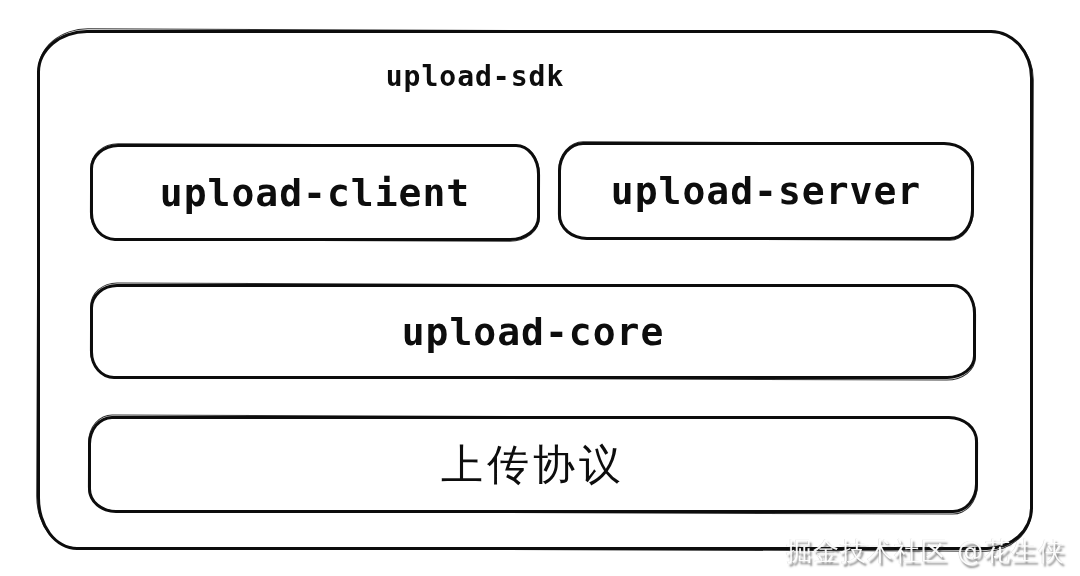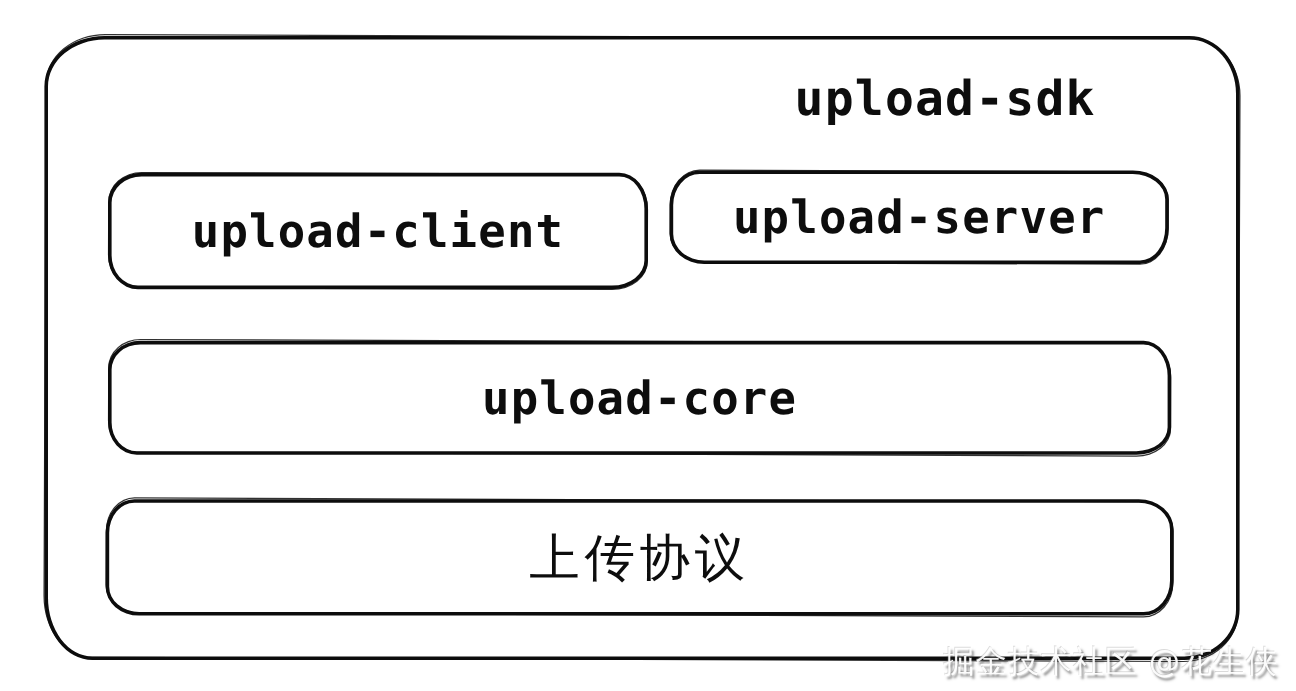--- a/index.html
+++ b/index.html
@@ -29,22 +29,22 @@
   }
   .outer-box {
     left: 37px; top: 30px;
     width: 996px; height: 520px;
     border-radius: 50px 42px 46px 40px / 42px 48px 42px 52px;
   }
   .diagram-title {
     position: absolute;
     left: 37px; top: 60px;
     width: 876px;
-    text-align: right;
-    font-size: 40px;
+    text-align: center;
+    font-size: 28px;
     font-weight: 700;
     color: #0d0d0d;
     letter-spacing: 1px;
   }
   .node {
     display: flex;
     align-items: center;
     justify-content: center;
     font-size: 38px;
     font-weight: 700;
@@ -52,21 +52,21 @@
     letter-spacing: 1px;
     z-index: 2;
   }
   .node-client {
     left: 90px; top: 144px;
     width: 450px; height: 97px;
     border-radius: 28px 24px 30px 25px / 25px 30px 24px 28px;
   }
   .node-server {
     left: 558px; top: 142px;
-    width: 416px; height: 78px;
+    width: 416px; height: 98px;
     border-radius: 25px 30px 24px 29px / 29px 24px 30px 25px;
   }
   .node-core {
     left: 90px; top: 284px;
     width: 886px; height: 95px;
     border-radius: 27px 23px 29px 24px / 24px 29px 23px 27px;
   }
   .node-protocol {
     left: 88px; top: 416px;
     width: 890px; height: 97px;

